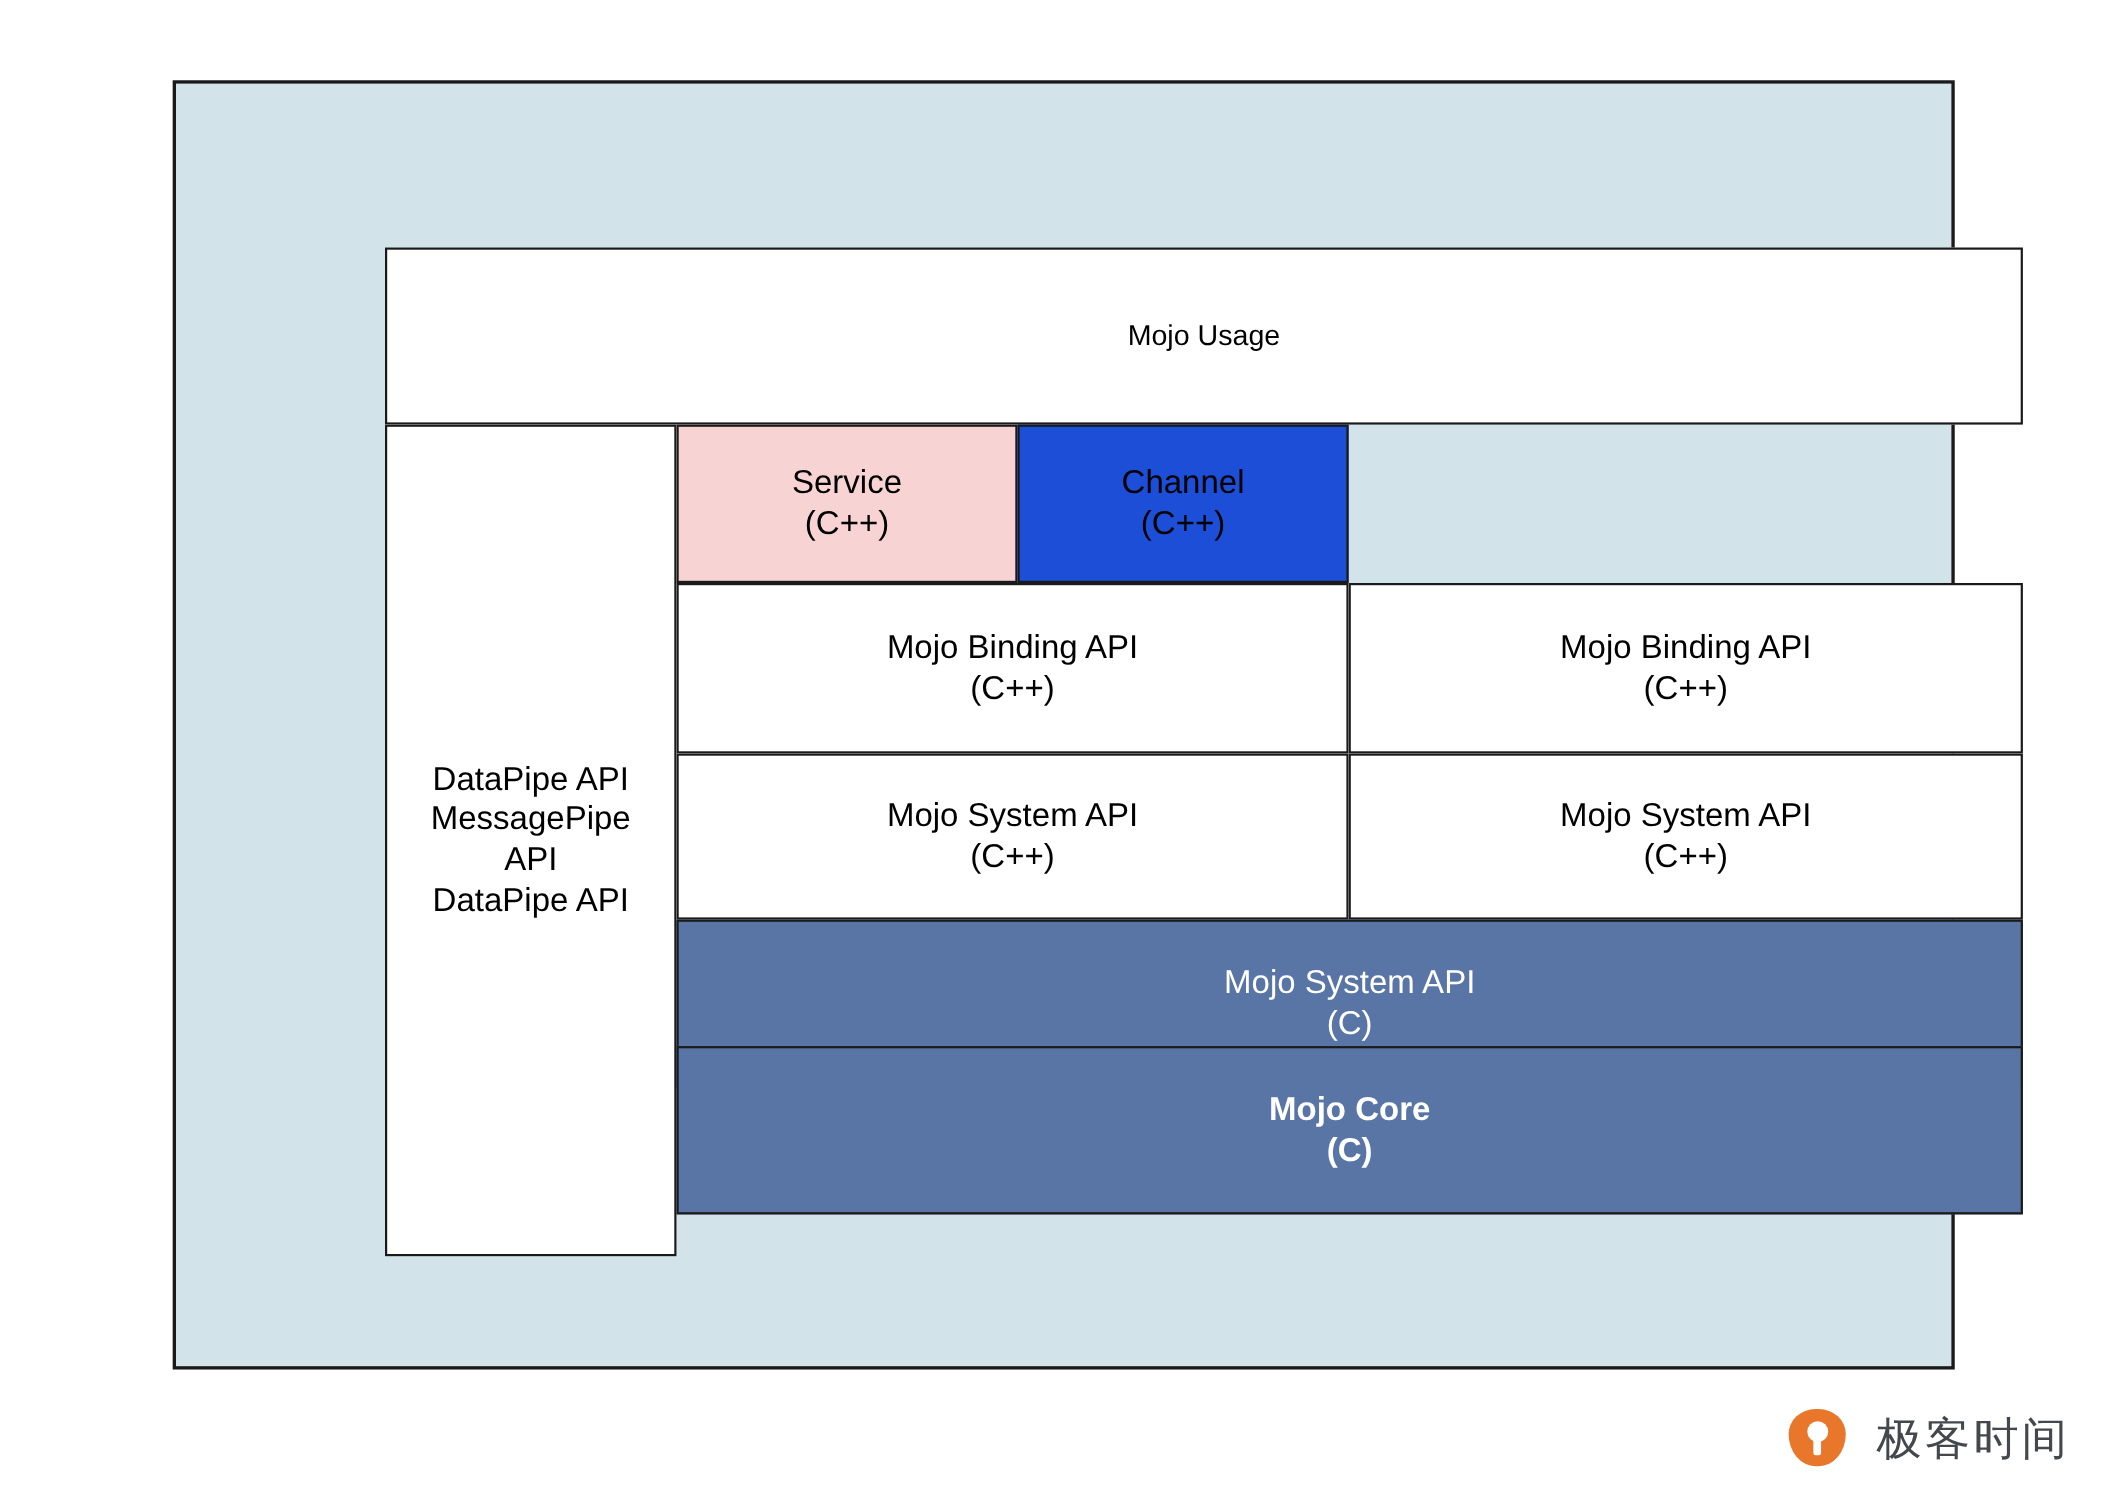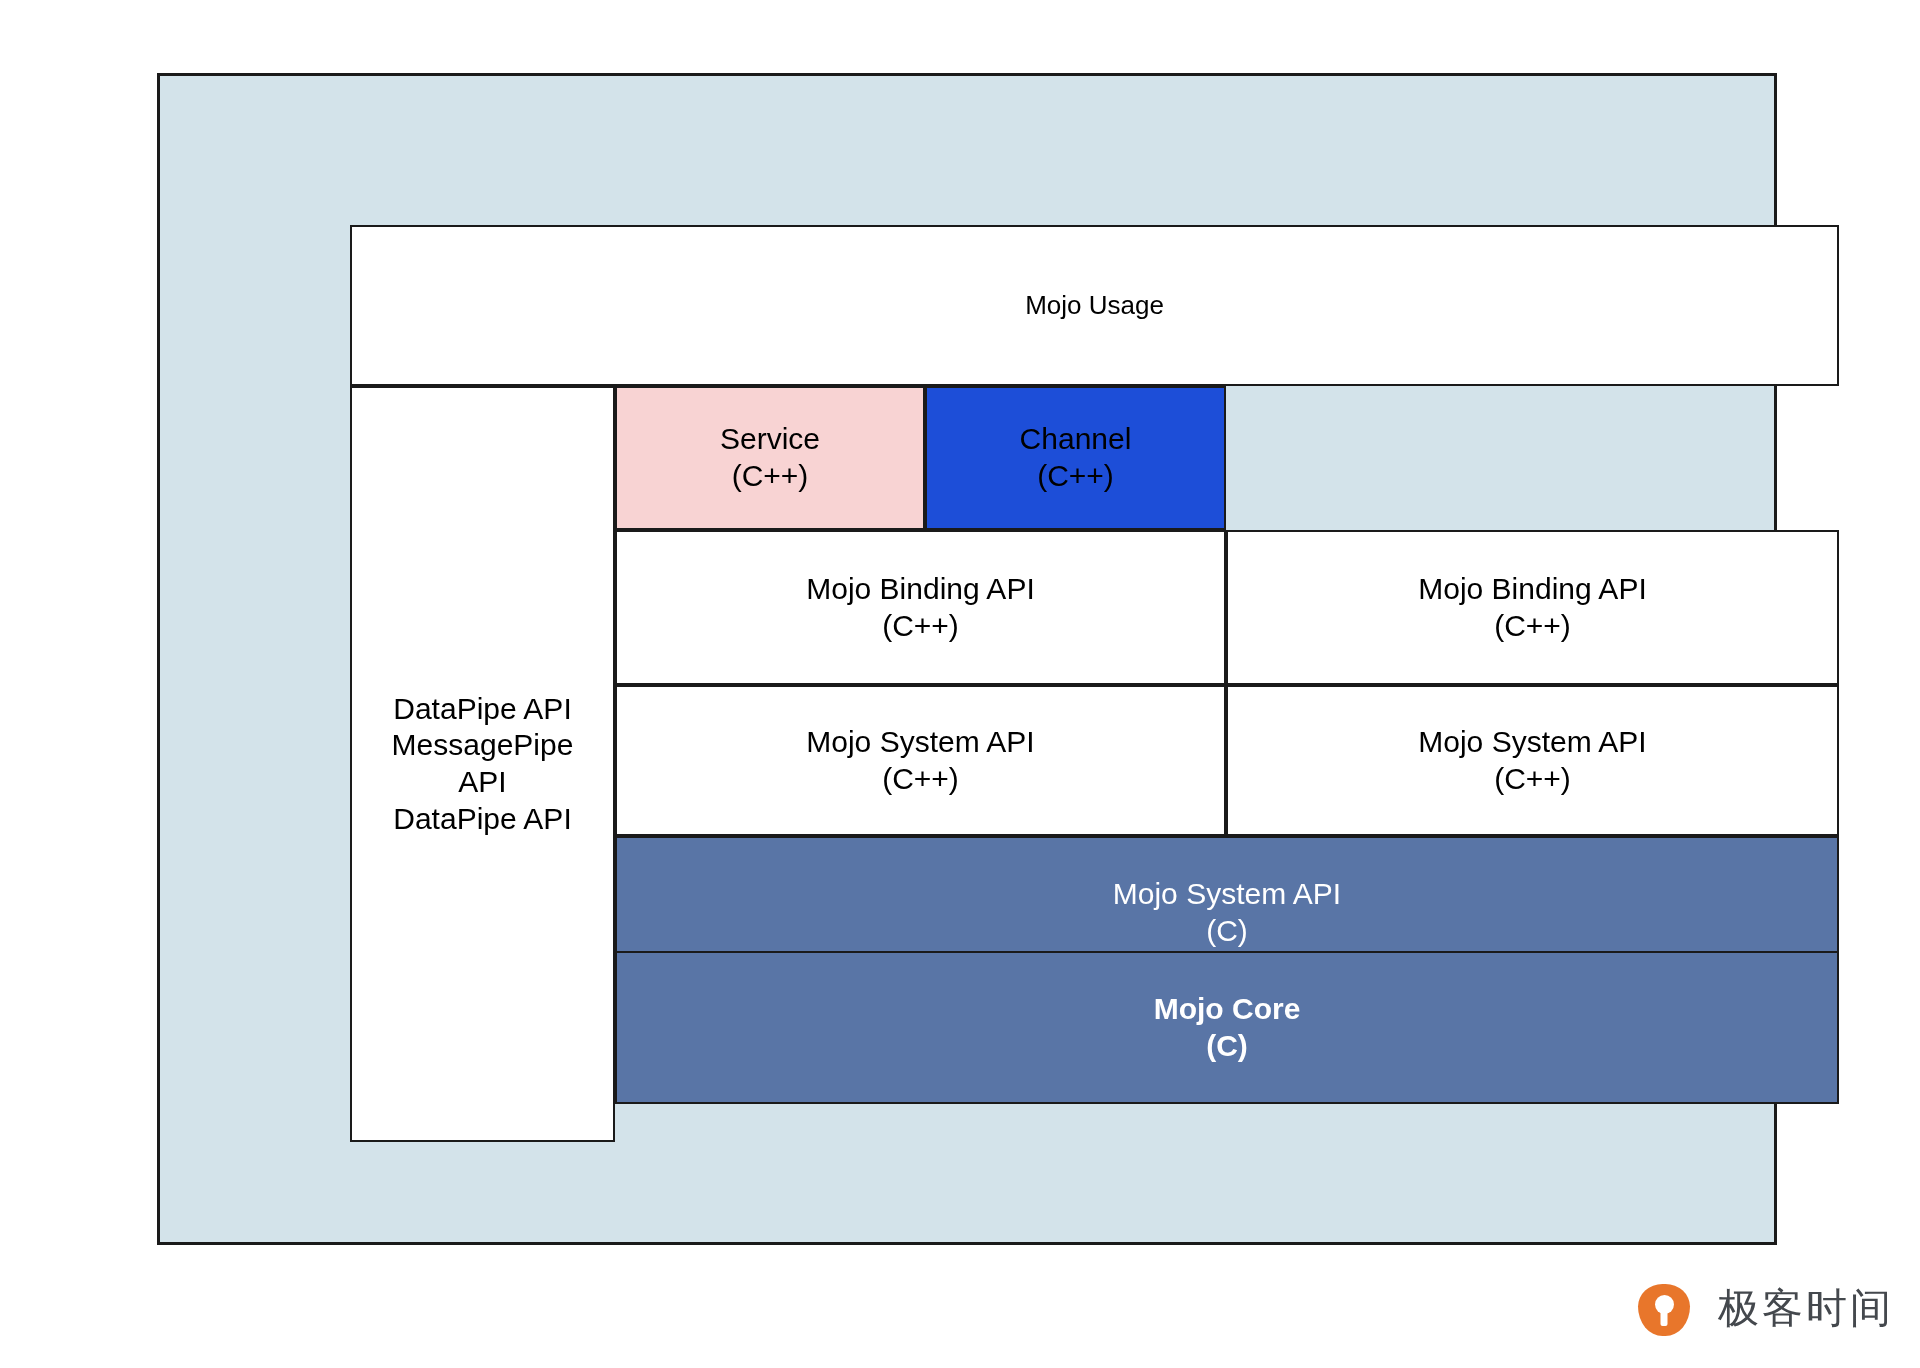--- a/index.html
+++ b/index.html
@@ -56,22 +56,22 @@
 
   .b-sys-l      { left: 455px;  top: 609px; width: 611px;  height: 151px; }
   .b-sys-r      { left: 1066px; top: 609px; width: 613px;  height: 151px; }
 
   .b-sysc       { left: 455px;  top: 760px; width: 1224px; height: 153px; }
   .b-core       { left: 455px;  top: 875px; width: 1224px; height: 153px; font-weight: bold; }
 
   
   .watermark {
     position: absolute;
-    right: 26px; bottom: 32px;
-    display: flex; align-items: flex-end; gap: 28px;
+    right: 38px; bottom: 32px;
+    display: flex; align-items: flex-start; gap: 28px;
   }
   .wm-logo {
     position: relative;
     width: 52px; height: 52px;
     border-radius: 50% 50% 50% 50% / 46% 46% 60% 60%;
     background: #e8762b;
     display: flex; align-items: center; justify-content: center;
   }
   .wm-logo::after {
     content: "";

